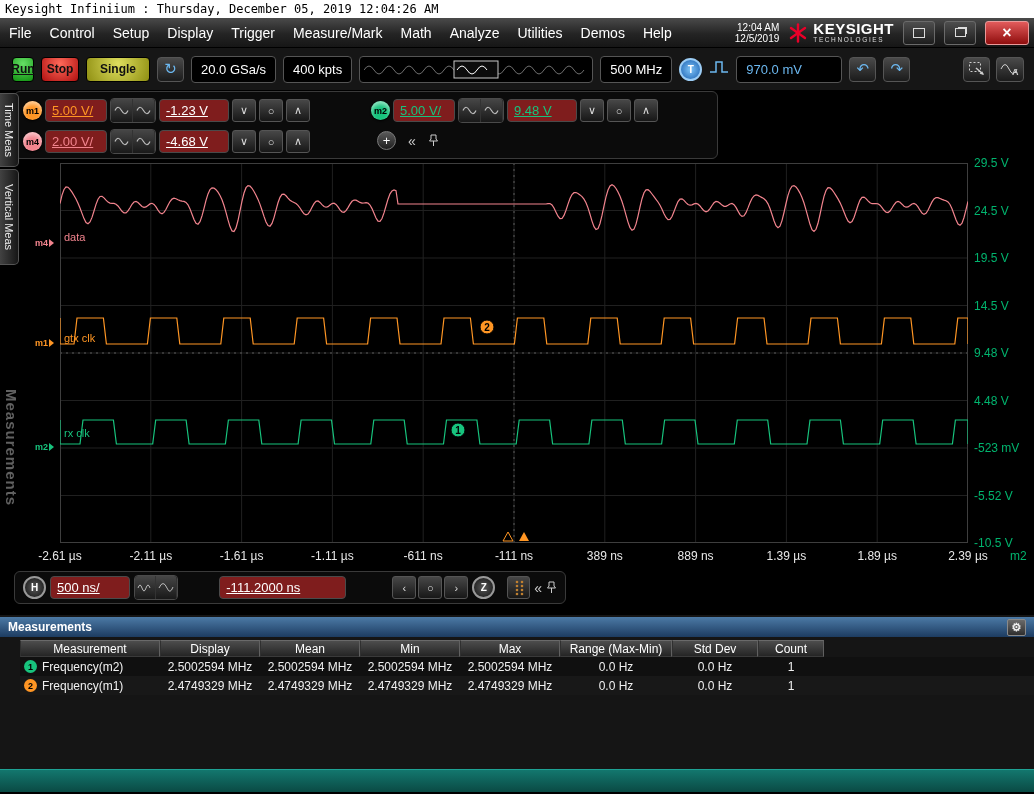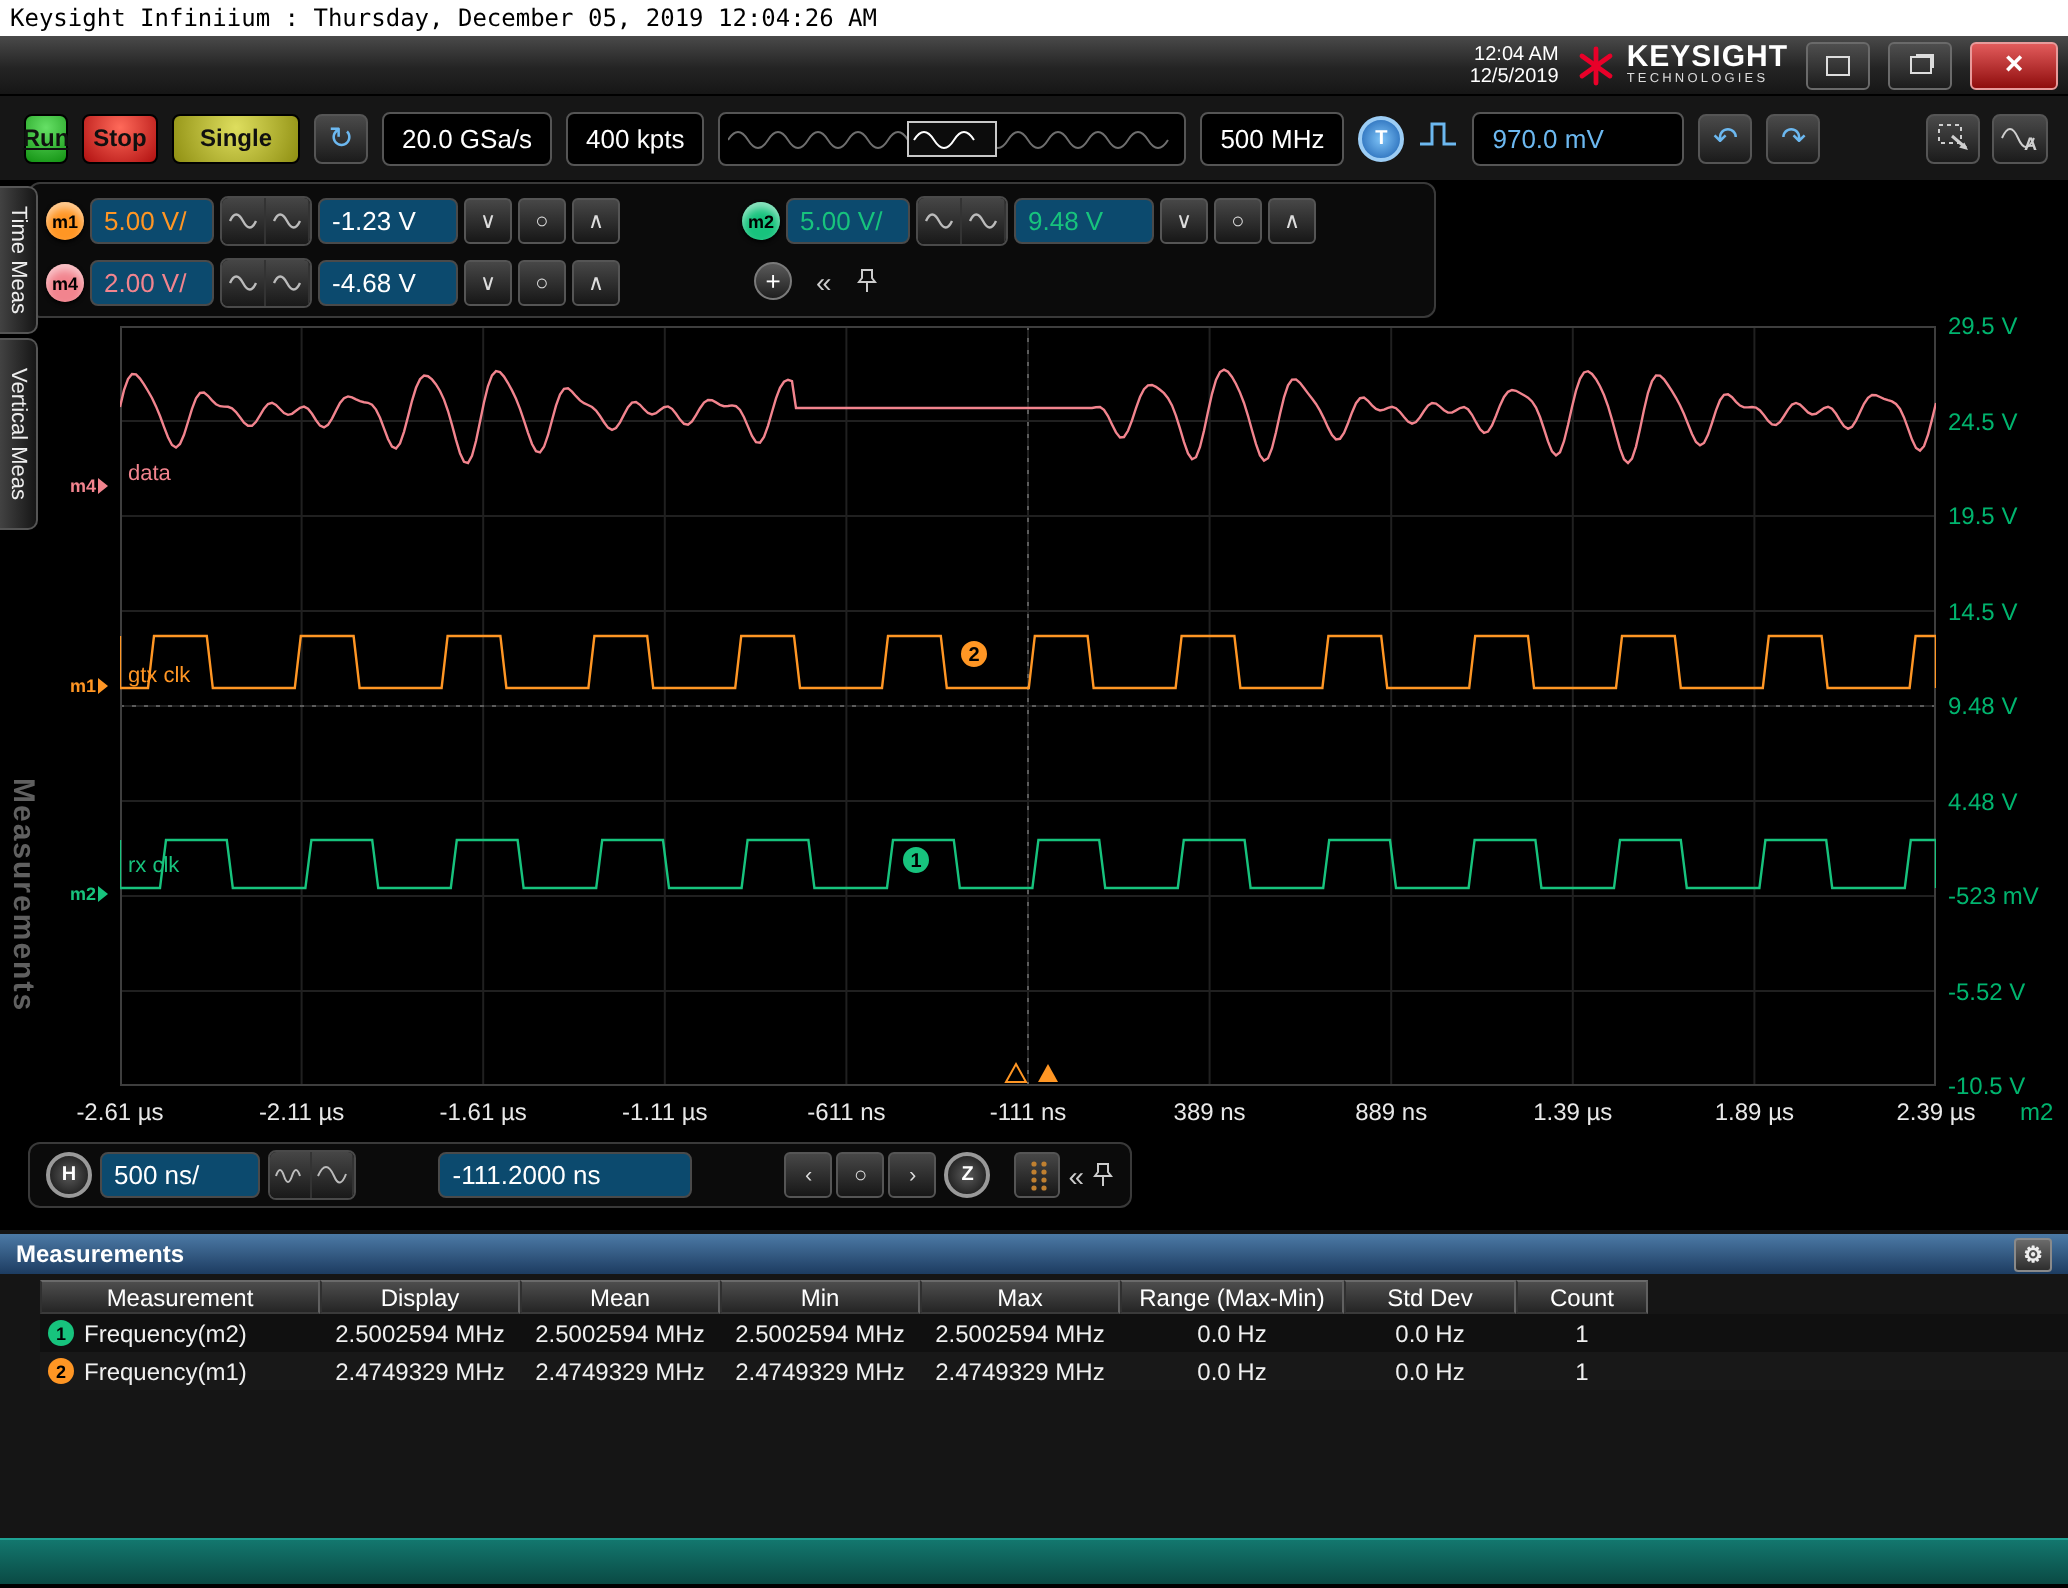--- a/index.html
+++ b/index.html
@@ -46,22 +46,22 @@
               display:flex;align-items:center;justify-content:center;}
   .circ-badge.blue{background:radial-gradient(#7ec3f7,#1a5fb0);border-color:#9ccdf5;}
   #toolbar-right{margin-left:auto;display:flex;gap:6px;padding-right:10px;}
   
   #chpanel{position:absolute;left:14px;top:91px;width:702px;height:66px;background:#0b0b0b;
            border:1px solid #3a3a3a;border-radius:6px;}
   .ch-group{position:absolute;display:flex;align-items:center;gap:3px;height:25px;}
   .ch-badge{width:19px;height:19px;border-radius:50%;color:#000;font-size:9px;font-weight:bold;flex:0 0 auto;
             display:flex;align-items:center;justify-content:center;
             box-shadow:inset 0 3px 4px rgba(255,255,255,.55),0 1px 2px #000;}
-  .val-box{height:23px;background:#0c4a6e;border:1px solid #4a4a4a;border-radius:4px;font-size:13px;
-           display:flex;align-items:center;padding:0 6px;white-space:nowrap;box-sizing:border-box;}
+  .val-box{height:23px;background:#7f1d1d;border:1px solid #4a4a4a;border-radius:4px;font-size:13px;
+           display:flex;align-items:center;padding:0 6px;white-space:nowrap;box-sizing:border-box;text-decoration:underline;}
   .icon-pair{display:flex;height:23px;border:1px solid #4a4a4a;border-radius:4px;overflow:hidden;}
   .mini-btn{width:22px;background:linear-gradient(#464646,#191919);border:none;border-right:1px solid #333;
             display:flex;align-items:center;justify-content:center;padding:0;}
   .stepper{width:24px;height:23px;background:linear-gradient(#474747,#171717);border:1px solid #555;
            border-radius:3px;color:#ddd;font-size:11px;display:flex;align-items:center;justify-content:center;
            padding:0;font-family:inherit;}
   #ch-extra{position:absolute;left:362px;top:39px;display:flex;gap:12px;align-items:center;}
   .round-btn{width:19px;height:19px;border-radius:50%;background:linear-gradient(#5a5a5a,#1f1f1f);
              border:1px solid #7a7a7a;color:#fff;font-size:13px;display:flex;align-items:center;
              justify-content:center;padding:0;}
@@ -121,20 +121,33 @@
 </head>
 <body>
 
 <div id="screen">
 
   <div id="titlebar">
     <span>Keysight Infiniium : Thursday, December 05, 2019 12:04:26 AM</span>
   </div>
 
   <div id="menubar">
+    <div id="menu-items">
+        <div class="menu-item">File</div>
+        <div class="menu-item">Control</div>
+        <div class="menu-item">Setup</div>
+        <div class="menu-item">Display</div>
+        <div class="menu-item">Trigger</div>
+        <div class="menu-item">Measure/Mark</div>
+        <div class="menu-item">Math</div>
+        <div class="menu-item">Analyze</div>
+        <div class="menu-item">Utilities</div>
+        <div class="menu-item">Demos</div>
+        <div class="menu-item">Help</div>
+      </div>
     <div id="menu-right">
       <div id="clock">
         <div>12:04 AM</div>
         <div>12/5/2019</div>
       </div>
       <div id="brand">
         <svg width="20" height="20" viewBox="0 0 20 20">
           <g stroke="#e90029" stroke-width="2.4" stroke-linecap="round">
             <line x1="10" y1="1.5" x2="10" y2="18.5"></line>
             <line x1="3" y1="5" x2="17" y2="15"></line>

